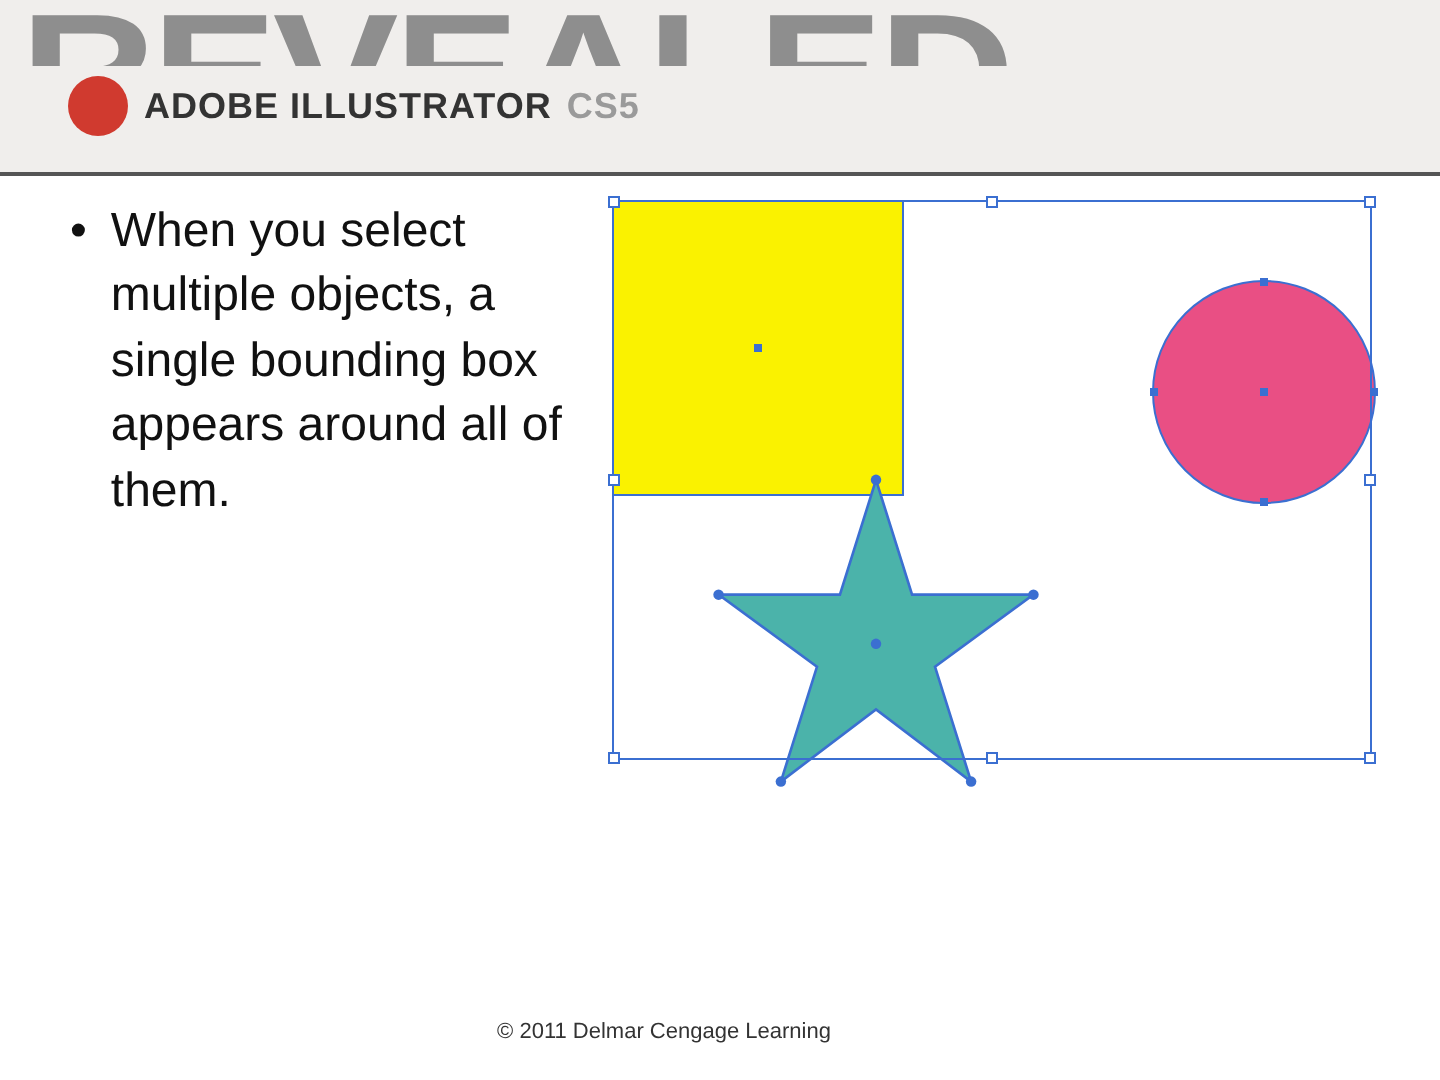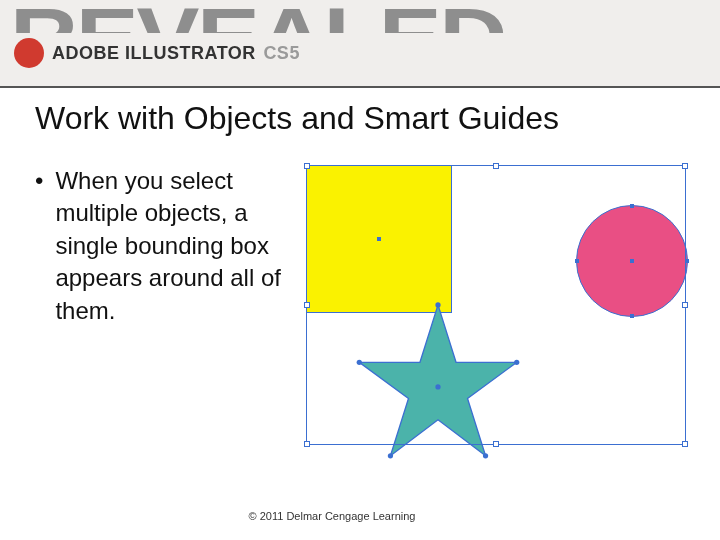--- a/index.html
+++ b/index.html
@@ -26,21 +26,21 @@
   }
   .banner-strip {
     position: absolute;
     top: 33px;
     left: 0;
     width: 720px;
     height: 40px;
     background: #f0eeec;
     display: flex;
     align-items: center;
-    padding-left: 14px;
+    padding-left: 34px;
   }
   .adobe-logo {
     width: 30px; height: 30px;
     background: #d03a2f;
     border-radius: 50%;
     margin-right: 8px;
   }
   .adobe-text {
     font-size: 18px;
     font-weight: 700;
@@ -151,21 +151,20 @@
     <div class="adobe-text">
       <span>ADOBE</span>
       <span class="adobe-product">ILLUSTRATOR</span>
       <span class="adobe-cs5">CS5</span>
     </div>
   </div>
   <div class="rule"></div>
 </div>
 
 <div class="content">
-  <div class="title">Work with Objects and Smart Guides</div>
   <div class="body-row">
     <div class="bullet-col">
       <div class="bullet">
         <div class="dot">•</div>
         <div>When you select multiple objects, a single bounding box appears around all of them.</div>
       </div>
     </div>
     <div class="illus-col">
 
       <div class="sq">

